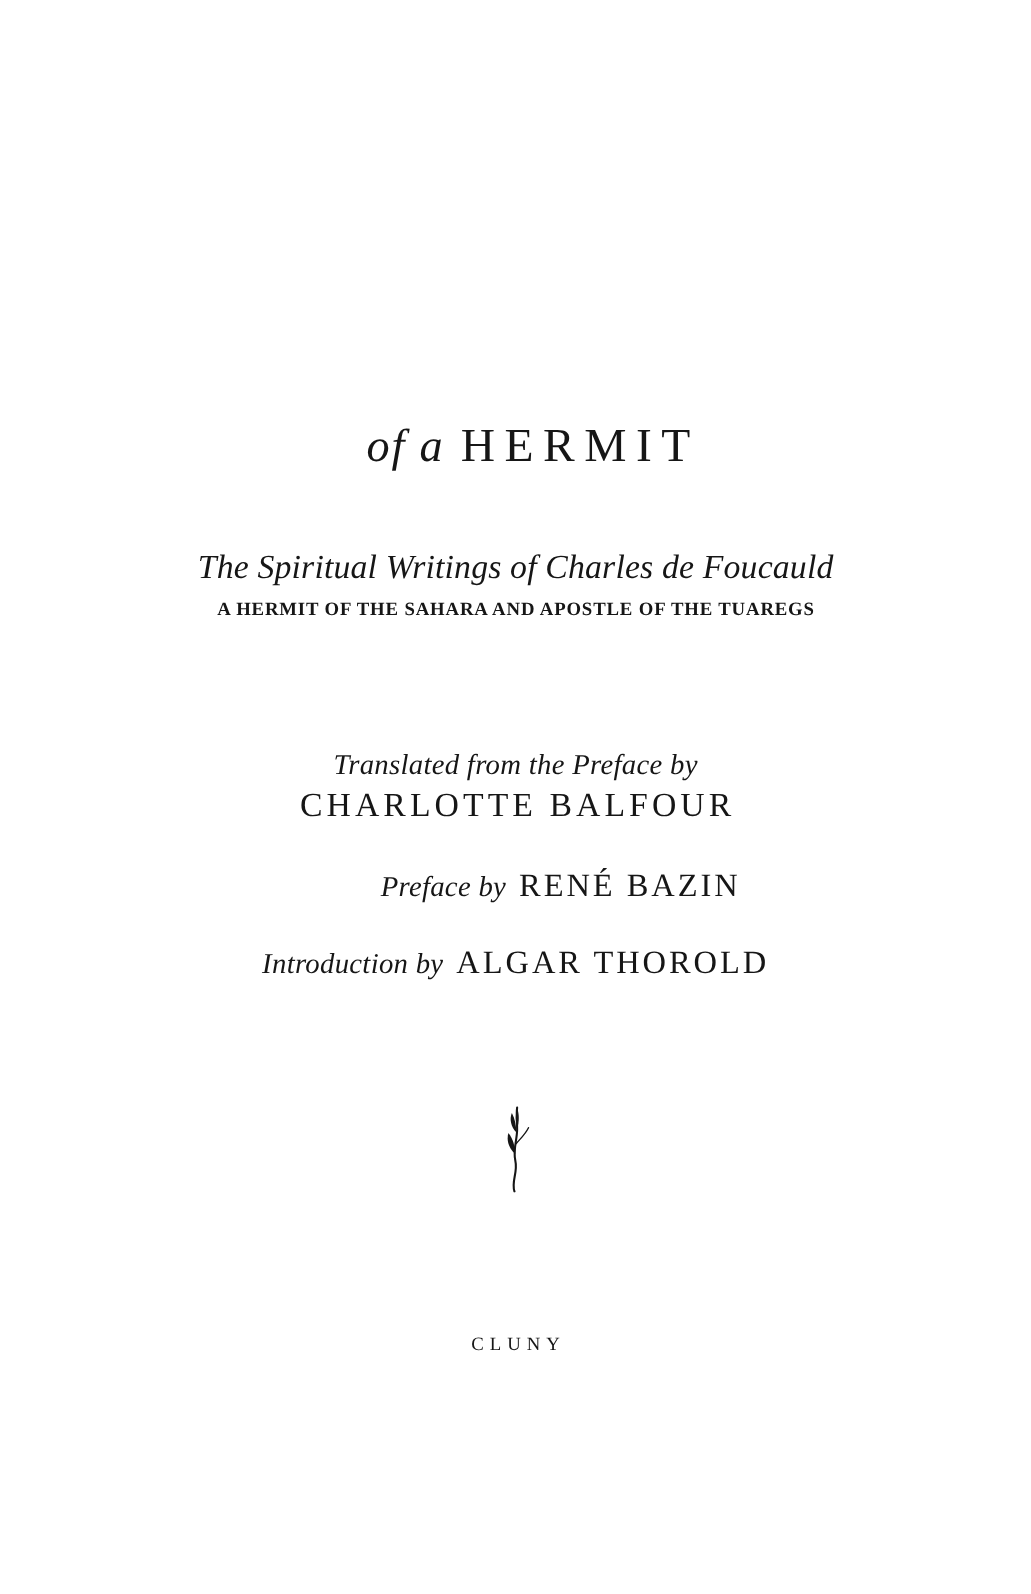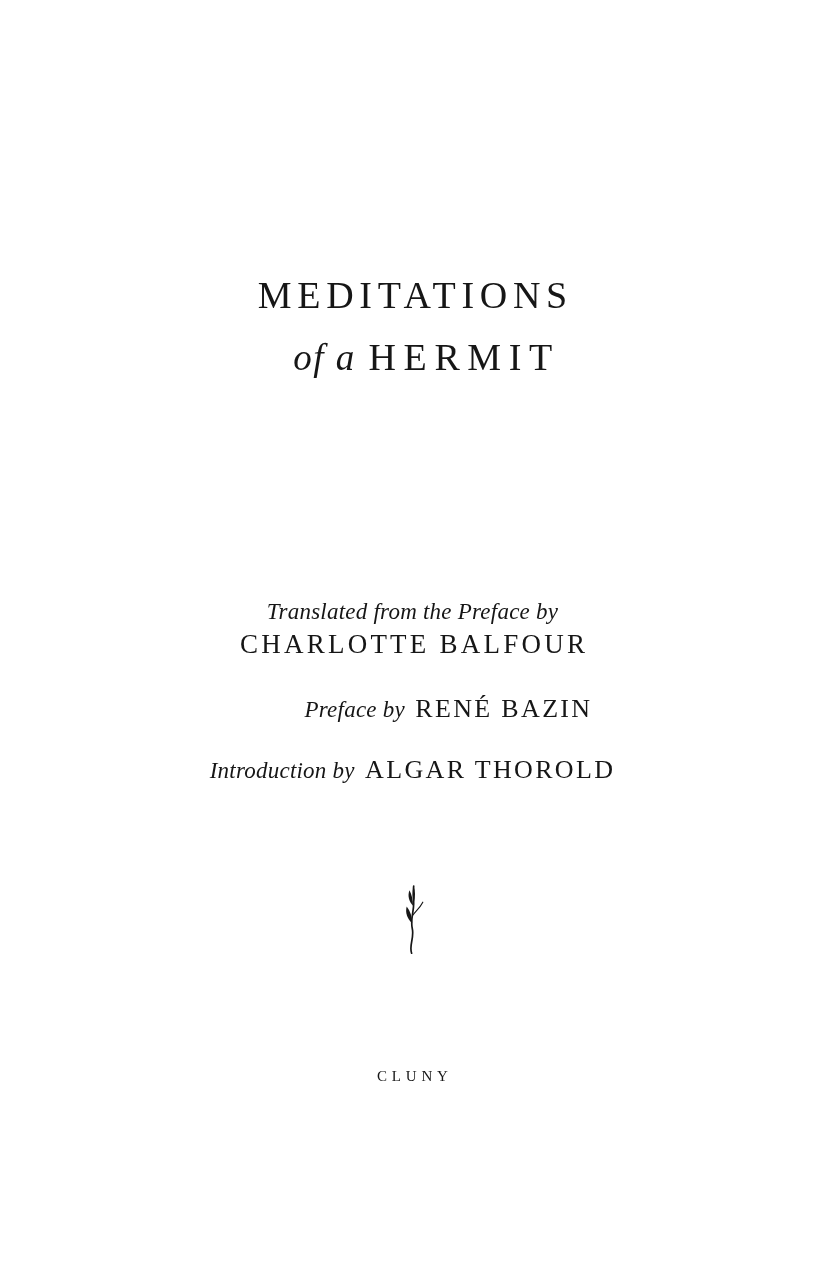--- a/index.html
+++ b/index.html
@@ -108,27 +108,28 @@
     font-style: italic;
     letter-spacing: 0.04em;
     text-indent: 0.04em;
   }
 </style>
 </head>
 <body>
 
 <div class="page">
 
-  <div class="line title-line1">MEDITATIONS</div>
 
   <div class="line title-line2">
     <span class="of-a">of a</span><span class="hermit">HERMIT</span>
   </div>
 
+  <div class="line subtitle-main">The Spiritual Writings of Charles de Foucauld</div>
 
+  <div class="line subtitle-descriptor">A HERMIT OF THE SAHARA AND APOSTLE OF THE TUAREGS</div>
 
   <div class="line credit-role translated-label">Translated from the Preface by</div>
 
   <div class="line translator-name">CHARLOTTE BALFOUR</div>
 
   <div class="line preface-line">
     <span class="credit-role credit-inline-role">Preface by</span><span class="credit-name">RENÉ BAZIN</span>
   </div>
 
   <div class="line intro-line">

